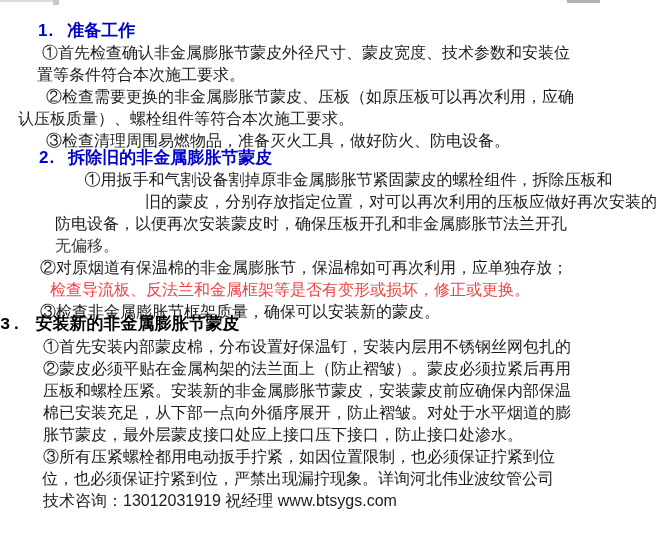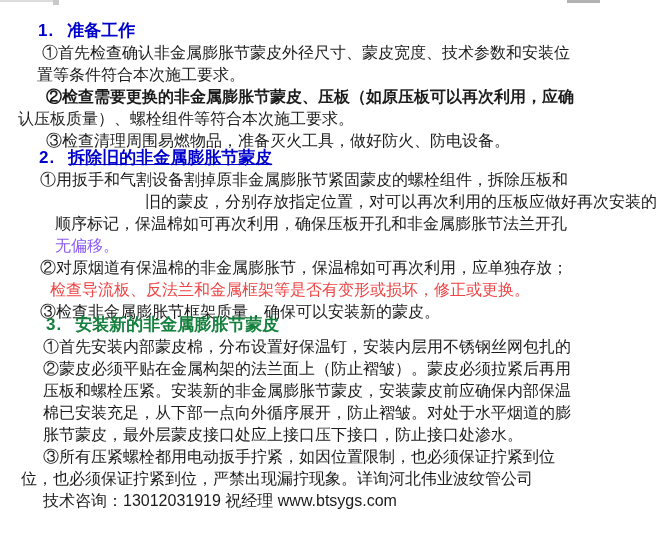--- a/index.html
+++ b/index.html
@@ -50,39 +50,39 @@
 
 <div class="doc">
   <div class="artifact artifact-left"></div>
   <div class="artifact artifact-notch"></div>
   <div class="artifact artifact-right"></div>
   <div>
       <div class="section" style="top: 20px;">
         <div class="heading" style="padding-left: 38px; color: rgb(0, 0, 204);"><span class="hnum">1.</span><span class="htitle">准备工作</span></div>
         <div class="line" style="padding-left: 42px; color: rgb(27, 27, 27);">①首先检查确认非金属膨胀节蒙皮外径尺寸、蒙皮宽度、技术参数和安装位</div>
         <div class="line" style="padding-left: 37px; color: rgb(27, 27, 27);">置等条件符合本次施工要求。</div>
-        <div class="line" style="padding-left: 46px; color: rgb(27, 27, 27); font-weight: bold;">②检查需要更换的非金属膨胀节蒙皮、压板（如原压板可以再次利用，应确</div>
+        <div class="line" style="padding-left: 46px; color: rgb(27, 27, 27);">②检查需要更换的非金属膨胀节蒙皮、压板（如原压板可以再次利用，应确</div>
         <div class="line" style="padding-left: 18px; color: rgb(27, 27, 27);">认压板质量）、螺栓组件等符合本次施工要求。</div>
         <div class="line" style="padding-left: 46px; color: rgb(27, 27, 27);">③检查清理周围易燃物品，准备灭火工具，做好防火、防电设备。</div>
       </div>
       <div class="section" style="top: 147px;">
-        <div class="heading" style="padding-left: 39px; color: rgb(0, 0, 204); text-decoration: underline;"><span class="hnum">2.</span><span class="htitle">拆除旧的非金属膨胀节蒙皮</span></div>
-        <div class="line" style="padding-left: 40px; color: rgb(27, 27, 27);">①用扳手和气割设备割掉原非金属膨胀节紧固蒙皮的螺栓组件，拆除压板和</div>
+        <div class="heading" style="padding-left: 39px; color: rgb(0, 0, 204);"><span class="hnum">2.</span><span class="htitle">拆除旧的非金属膨胀节蒙皮</span></div>
+        <div class="line" style="padding-left: 40px; color: rgb(27, 27, 27); text-align: center;">①用扳手和气割设备割掉原非金属膨胀节紧固蒙皮的螺栓组件，拆除压板和</div>
         <div class="line" style="padding-left: 55px; color: rgb(27, 27, 27); text-align: right;">旧的蒙皮，分别存放指定位置，对可以再次利用的压板应做好再次安装的</div>
-        <div class="line" style="padding-left: 55px; color: rgb(27, 27, 27);">顺序标记，保温棉如可再次利用，确保压板开孔和非金属膨胀节法兰开孔</div>
-        <div class="line" style="padding-left: 55px; color: #8b5cf6;">无偏移。</div>
+        <div class="line" style="padding-left: 55px; color: rgb(27, 27, 27);">防电设备，以便再次安装蒙皮时，确保压板开孔和非金属膨胀节法兰开孔</div>
+        <div class="line" style="padding-left: 55px; color: #404040;">无偏移。</div>
         <div class="line" style="padding-left: 40px; color: rgb(27, 27, 27);">②对原烟道有保温棉的非金属膨胀节，保温棉如可再次利用，应单独存放；</div>
         <div class="line" style="padding-left: 50px; color: #ef4444;">检查导流板、反法兰和金属框架等是否有变形或损坏，修正或更换。</div>
         <div class="line" style="padding-left: 40px; color: rgb(27, 27, 27);">③检查非金属膨胀节框架质量，确保可以安装新的蒙皮。</div>
       </div>
       <div class="section" style="top: 314px;">
-        <div class="heading" style="padding-left: 46px; color: #15803d;"><span class="hnum">3.</span><span class="htitle">安装新的非金属膨胀节蒙皮</span></div>
+        <div class="heading" style="color: #000000; font-family: Liberation Mono, monospace;"><span class="hnum">3.</span><span class="htitle">安装新的非金属膨胀节蒙皮</span></div>
         <div class="line" style="padding-left: 43px; color: rgb(27, 27, 27);">①首先安装内部蒙皮棉，分布设置好保温钉，安装内层用不锈钢丝网包扎的</div>
         <div class="line" style="padding-left: 43px; color: rgb(27, 27, 27);">②蒙皮必须平贴在金属构架的法兰面上（防止褶皱）。蒙皮必须拉紧后再用</div>
         <div class="line" style="padding-left: 43px; color: rgb(27, 27, 27);">压板和螺栓压紧。安装新的非金属膨胀节蒙皮，安装蒙皮前应确保内部保温</div>
         <div class="line" style="padding-left: 43px; color: rgb(27, 27, 27);">棉已安装充足，从下部一点向外循序展开，防止褶皱。对处于水平烟道的膨</div>
         <div class="line" style="padding-left: 43px; color: rgb(27, 27, 27);">胀节蒙皮，最外层蒙皮接口处应上接口压下接口，防止接口处渗水。</div>
         <div class="line" style="padding-left: 43px; color: rgb(27, 27, 27);">③所有压紧螺栓都用电动扳手拧紧，如因位置限制，也必须保证拧紧到位</div>
-        <div class="line" style="padding-left: 21px; color: rgb(27, 27, 27);">位，也必须保证拧紧到位，严禁出现漏拧现象。详询河北伟业波纹管公司</div>
+        <div class="line" style="padding-left: 42px; color: rgb(27, 27, 27);">位，也必须保证拧紧到位，严禁出现漏拧现象。详询河北伟业波纹管公司</div>
         <div class="line" style="padding-left: 43px; color: rgb(27, 27, 27);">技术咨询：13012031919 祝经理  www.btsygs.com</div>
       </div>
     </div>
 </div>
 
 </body></html>

